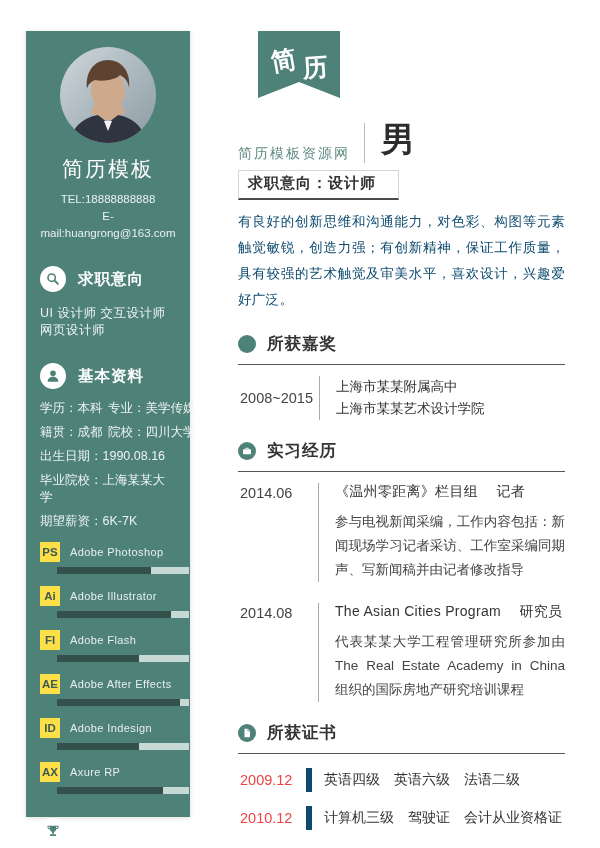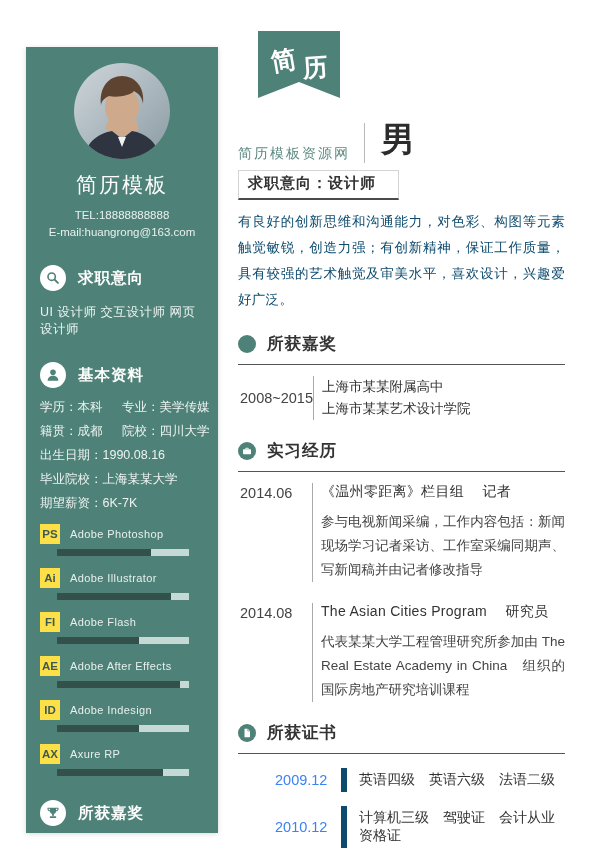--- a/index.html
+++ b/index.html
@@ -1,24 +1,23 @@
 <!DOCTYPE html>
 <html><head>
 <meta charset="utf-8">
 <style>
   * { margin:0; padding:0; box-sizing:border-box; }
   html,body { width:600px; height:848px; background:#fff; font-family:"Liberation Sans", sans-serif; overflow:hidden; }
   .page { position:relative; width:600px; height:848px; background:#fff; }
 
   
   .sidebar {
-    position:absolute; left:26px; top:31px; width:192px; height:786px;
+    position:absolute; left:26px; top:31px; width:164px; height:786px;
     background:#4e8177; color:#fff; padding:14px 14px 0 14px;
     box-shadow:0 1px 5px rgba(0,0,0,.15);
-    margin-top:16px;
   }
   .photo-wrap { display:flex; justify-content:center; margin-top:2px; }
   .photo {
     width:96px; height:96px; border-radius:50%;
     background:linear-gradient(135deg,#cfd6da 0%,#a9b6bd 55%,#8b9aa3 100%);
     overflow:hidden; position:relative;
   }
   .photo svg { position:absolute; left:0; top:0; }
   .side-name { text-align:center; font-size:21px; letter-spacing:2px; margin-top:12px; color:#fdfefe; }
   .side-contact { text-align:center; font-size:11.5px; color:#e9f1ef; margin-top:8px; line-height:17px; }
@@ -76,27 +75,27 @@
     padding-bottom:9px; border-bottom:1px solid #555;
   }
   .sec-head .dot { width:18px; height:18px; border-radius:50%; background:#4e8177; flex:0 0 18px;
     display:flex; align-items:center; justify-content:center; }
   .sec-head .dot svg { width:12px; height:12px; }
   .sec-head .sec-title { font-size:16.5px; font-weight:bold; color:#333; letter-spacing:1px; }
 
   .entry { display:flex; padding:11px 0 0 2px; }
   .entry .date { flex:0 0 72px; font-size:14.5px; color:#444; display:flex; align-items:flex-start; padding-top:2px; }
   .entry .date.centered { align-items:center; padding-top:0; }
-  .entry .cell { border-left:1px solid #a9a9a9; padding-left:8px; }
+  .entry .cell { border-left:1px solid #a9a9a9; padding-left:16px; margin-left:6px; }
   .cell .ln { font-size:13.5px; color:#333; line-height:22px; }
   .cell .role { font-size:14px; color:#333; letter-spacing:.3px; }
   .cell .desc { margin-top:9px; font-size:13.5px; color:#444; line-height:24px; text-align:justify; }
 
   .cert-row { display:flex; margin-top:14px; padding-left:2px; align-items:center; }
-  .cert-row .date { flex:0 0 60px; font-size:14.5px; color:#3b82f6;margin-left:35px; }
+  .cert-row .date { flex:0 0 60px; font-size:14.5px; color:#ef4444; }
   .cert-row .cell { border-left:6px solid #0c4a6e; padding:3px 0 3px 12px; margin-left:6px; font-size:14px; color:#333; }
 </style>
 </head>
 <body>
 
 <div class="page">
 
   <aside class="sidebar">
 
     <div class="photo-wrap">

